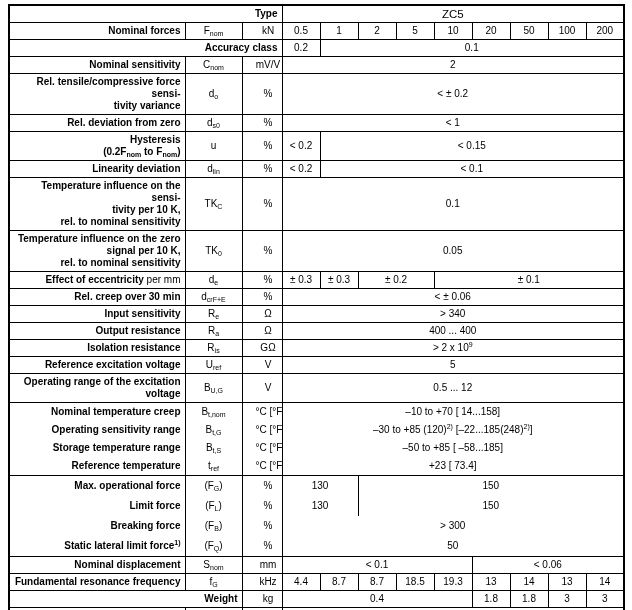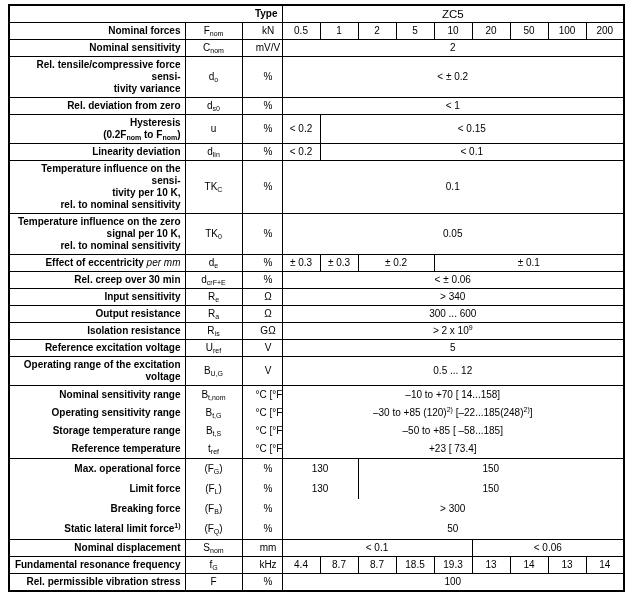--- a/index.html
+++ b/index.html
@@ -25,21 +25,21 @@
   td.sym,td.unit,td.val{text-align:center;font-weight:normal;}
   td.unit{padding-left:13px;padding-right:1px;white-space:nowrap;}
   td.val{padding-left:1px;padding-right:1px;}
   td.head{text-align:center;font-size:11.5px;}
   tr.join td{border-top-style:hidden;}
   tr.block-temp td{padding-top:3px;padding-bottom:3px;}
   tr.block-force td{padding-top:4px;padding-bottom:4px;}
   sub,sup{font-size:7px;line-height:0;}
   sub{vertical-align:-2px;}
   sup{vertical-align:4px;}
-  .nb{font-weight:normal;font-style:italic;}
+  .nb{font-weight:normal;}
 </style>
 </head>
 <body>
 
 <div class="sheet">
   <table class="spec">
     <colgroup>
       <col style="width:176px">
       <col style="width:57px">
       <col style="width:40px">
@@ -66,20 +66,25 @@
           <td class="val">1</td>
           <td class="val">2</td>
           <td class="val">5</td>
           <td class="val">10</td>
           <td class="val">20</td>
           <td class="val">50</td>
           <td class="val">100</td>
           <td class="val">200</td>
         </tr>
         <tr>
+          <td colspan="3" class="label">Accuracy class</td>
+          <td class="val">0.2</td>
+          <td colspan="8" class="val">0.1</td>
+        </tr>
+        <tr>
           <td class="label">Nominal sensitivity</td>
           <td class="sym">C<sub>nom</sub></td>
           <td class="unit">mV/V</td>
           <td colspan="9" class="val">2</td>
         </tr>
         <tr>
           <td class="label">Rel. tensile/compressive force sensi-<br>tivity variance</td>
           <td class="sym">d<sub>o</sub></td>
           <td class="unit">%</td>
           <td colspan="9" class="val">&lt; ± 0.2</td>
@@ -134,42 +139,42 @@
         <tr>
           <td class="label">Input sensitivity</td>
           <td class="sym">R<sub>e</sub></td>
           <td class="unit">Ω</td>
           <td colspan="9" class="val">&gt; 340</td>
         </tr>
         <tr>
           <td class="label">Output resistance</td>
           <td class="sym">R<sub>a</sub></td>
           <td class="unit">Ω</td>
-          <td colspan="9" class="val">300 ... 600</td>
+          <td colspan="9" class="val">400 ... 400</td>
         </tr>
         <tr>
           <td class="label">Isolation resistance</td>
           <td class="sym">R<sub>is</sub></td>
           <td class="unit">GΩ</td>
           <td colspan="9" class="val">&gt; 2 x 10<sup>9</sup></td>
         </tr>
         <tr>
           <td class="label">Reference excitation voltage</td>
           <td class="sym">U<sub>ref</sub></td>
           <td class="unit">V</td>
           <td colspan="9" class="val">5</td>
         </tr>
         <tr>
           <td class="label">Operating range of the excitation<br>voltage</td>
           <td class="sym">B<sub>U,G</sub></td>
           <td class="unit">V</td>
           <td colspan="9" class="val">0.5 ... 12</td>
         </tr>
         <tr class="block-temp">
-          <td class="label">Nominal sensitivity range</td>
+          <td class="label">Nominal temperature creep</td>
           <td class="sym">B<sub>t,nom</sub></td>
           <td class="unit">°C [°F]</td>
           <td colspan="9" class="val">–10 to +70 [ 14...158]</td>
         </tr>
         <tr class="join block-temp">
           <td class="label">Operating sensitivity range</td>
           <td class="sym">B<sub>t,G</sub></td>
           <td class="unit">°C [°F]</td>
           <td colspan="9" class="val">–30 to +85 (120)<sup>2)</sup> [–22...185(248)<sup>2)</sup>]</td>
         </tr>
@@ -226,20 +231,29 @@
           <td class="val">8.7</td>
           <td class="val">8.7</td>
           <td class="val">18.5</td>
           <td class="val">19.3</td>
           <td class="val">13</td>
           <td class="val">14</td>
           <td class="val">13</td>
           <td class="val">14</td>
         </tr>
         <tr>
+          <td colspan="2" class="label">Weight</td>
+          <td class="unit">kg</td>
+          <td colspan="5" class="val">0.4</td>
+          <td class="val">1.8</td>
+          <td class="val">1.8</td>
+          <td class="val">3</td>
+          <td class="val">3</td>
+        </tr>
+        <tr>
           <td class="label">Rel. permissible vibration stress</td>
           <td class="sym">F</td>
           <td class="unit">%</td>
           <td colspan="9" class="val">100</td>
         </tr>
       </tbody>
   </table>
 </div>
 
 </body></html>

